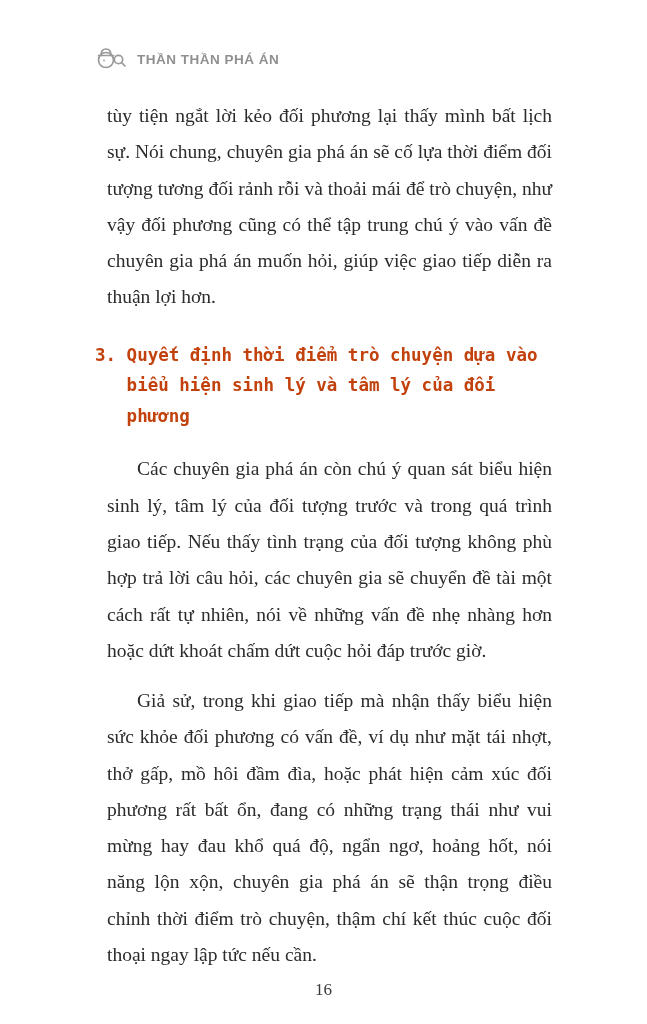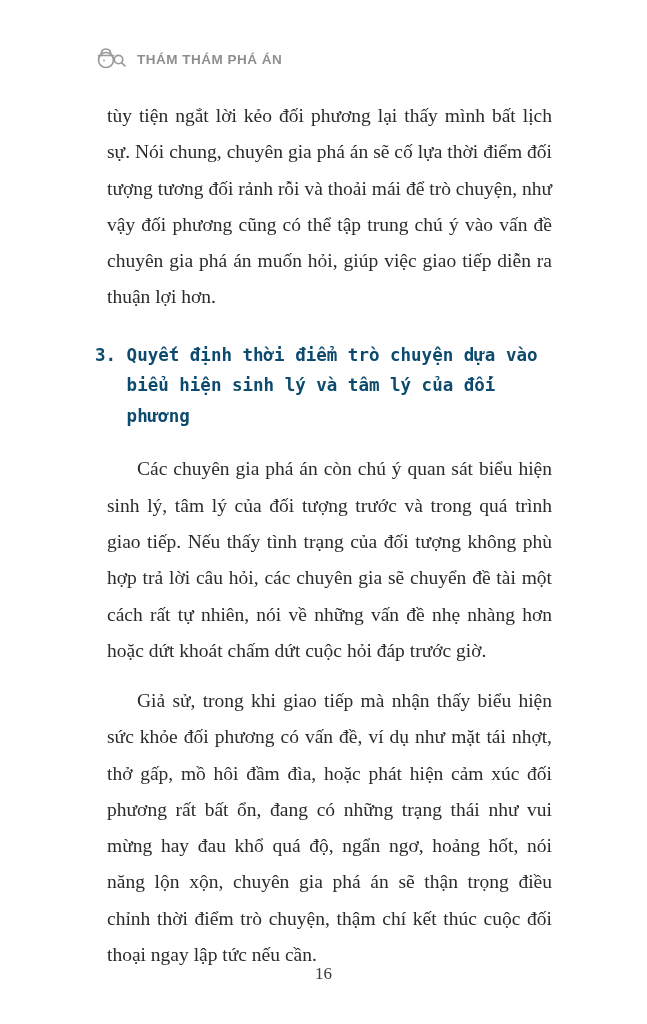--- a/index.html
+++ b/index.html
@@ -47,30 +47,30 @@
     text-indent: 30px;
   }
   .para.no-indent {
     text-indent: 0;
   }
   .section-heading {
     font-family: "DejaVu Sans Mono", monospace;
     font-weight: 700;
     font-size: 17.5px;
     line-height: 1.75;
-    color: #0c4a6e;
+    color: #c2410c;
     text-align: left;
     margin: 24px 0 20px 0;
     padding-left: 3ch;
     text-indent: -3ch;
   }
   .page-footer {
     position: absolute;
     left: 0;
-    bottom: 40px;
+    bottom: 24px;
     width: 100%;
     text-align: center;
   }
   .page-number {
     font-family: "Liberation Serif", serif;
     font-size: 17px;
     color: #3a3a3a;
   }
 </style>
 </head>
@@ -84,21 +84,21 @@
         <g fill="none" stroke="#9a9a9a" stroke-width="1.7" stroke-linecap="round" stroke-linejoin="round">
           <circle cx="11" cy="14" r="7.5"></circle>
           <path d="M3.5 9.5 H 18.5"></path>
           <path d="M6 9.5 Q 6 3 11 3 Q 16 3 16 9.5"></path>
           <circle cx="23.5" cy="13.5" r="4.2"></circle>
           <path d="M26.6 16.6 L 30 20"></path>
           <circle cx="9" cy="14.5" r="0.9" fill="#9a9a9a" stroke="none"></circle>
         </g>
       </svg>
     </span>
-    <span class="header-title">THÁM THÁM PHÁ ÁN</span>
+    <span class="header-title">THẦN THẦN PHÁ ÁN</span>
   </header>
 
   <main class="content">
     <p class="para no-indent">tùy tiện ngắt lời kẻo đối phương lại thấy mình bất lịch sự. Nói chung, chuyên gia phá án sẽ cố lựa thời điểm đối tượng tương đối rảnh rỗi và thoải mái để trò chuyện, như vậy đối phương cũng có thể tập trung chú ý vào vấn đề chuyên gia phá án muốn hỏi, giúp việc giao tiếp diễn ra thuận lợi hơn.</p>
 
     <h2 class="section-heading">3. Quyết định thời điểm trò chuyện dựa vào biểu hiện sinh lý và tâm lý của đối phương</h2>
 
     <p class="para indent">Các chuyên gia phá án còn chú ý quan sát biểu hiện sinh lý, tâm lý của đối tượng trước và trong quá trình giao tiếp. Nếu thấy tình trạng của đối tượng không phù hợp trả lời câu hỏi, các chuyên gia sẽ chuyển đề tài một cách rất tự nhiên, nói về những vấn đề nhẹ nhàng hơn hoặc dứt khoát chấm dứt cuộc hỏi đáp trước giờ.</p>
 
     <p class="para indent">Giả sử, trong khi giao tiếp mà nhận thấy biểu hiện sức khỏe đối phương có vấn đề, ví dụ như mặt tái nhợt, thở gấp, mồ hôi đầm đìa, hoặc phát hiện cảm xúc đối phương rất bất ổn, đang có những trạng thái như vui mừng hay đau khổ quá độ, ngẩn ngơ, hoảng hốt, nói năng lộn xộn, chuyên gia phá án sẽ thận trọng điều chỉnh thời điểm trò chuyện, thậm chí kết thúc cuộc đối thoại ngay lập tức nếu cần.</p>

